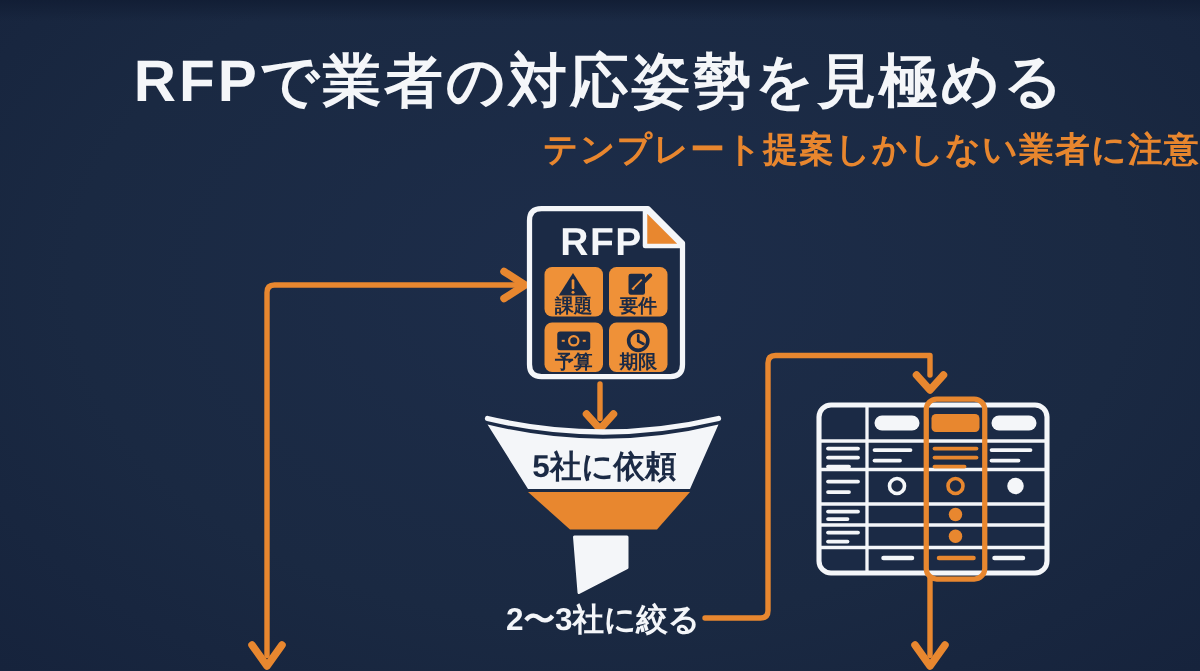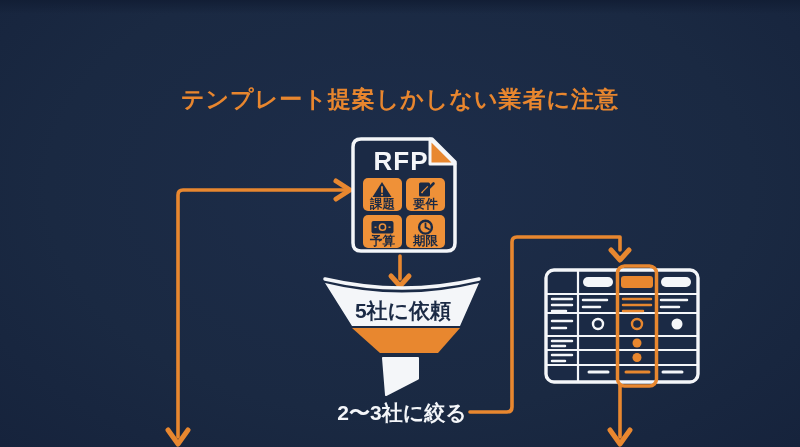--- a/index.html
+++ b/index.html
@@ -15,34 +15,35 @@
       radial-gradient(ellipse at 50% 42%, #1d2d4a 0%, #1a2942 62%, #16233c 100%);
   }
   .title{
     position:absolute;top:27px;left:0;width:800px;
     text-align:center;color:#f4f6f9;
     font-size:39px;font-weight:800;letter-spacing:2px;
     white-space:nowrap;
   }
   .subtitle{
     position:absolute;top:84px;left:0;width:800px;
-    text-align:center;color:#e8862e;
+    text-align:right;color:#e8862e;
     font-size:23px;font-weight:700;letter-spacing:1px;
     white-space:nowrap;
   }
   svg{position:absolute;top:0;left:0;}
   svg text{font-family:"Liberation Sans","DejaVu Sans",sans-serif;}
   .t-dark{fill:#1b2a45;font-weight:700;}
   .t-light{fill:#f4f6f9;font-weight:700;}
 </style>
 </head>
 <body>
 
 <div class="stage">
 
+  <div class="title">RFPで業者の対応姿勢を見極める</div>
   <div class="subtitle">テンプレート提案しかしない業者に注意</div>
 
   <svg width="800" height="447" viewBox="0 0 800 447">
 
     <g stroke="#e8872f" stroke-width="3.6" fill="none" stroke-linecap="round" stroke-linejoin="round">
       <path d="M346,190 L183,190 Q178,190 178,195 L178,437"></path>
       <path d="M336,181 L350,190 L336,199" stroke-width="5"></path>
       <path d="M168,430 L178,444 L188,430" stroke-width="5"></path>
     </g>
 

